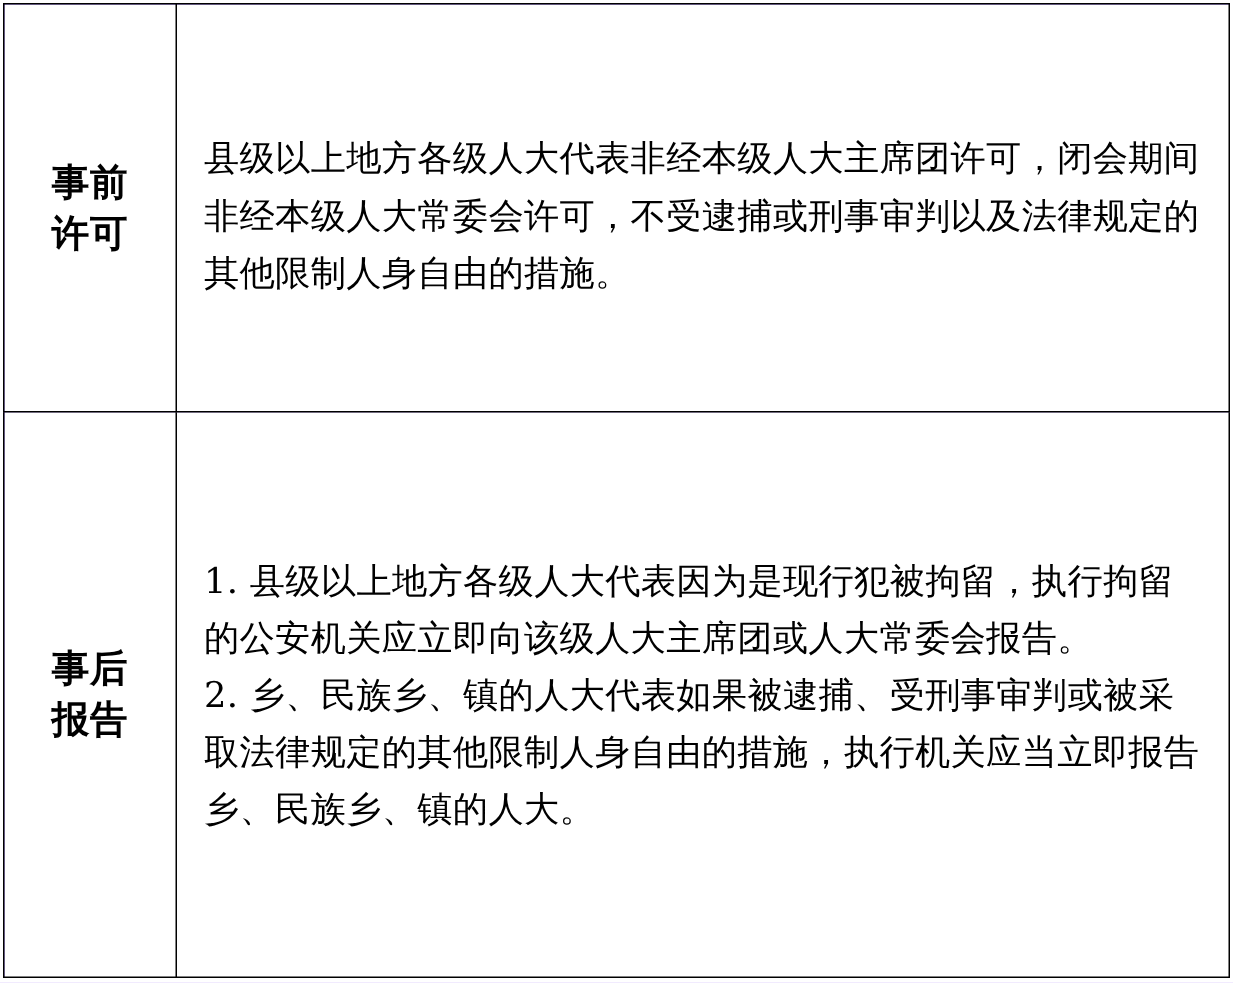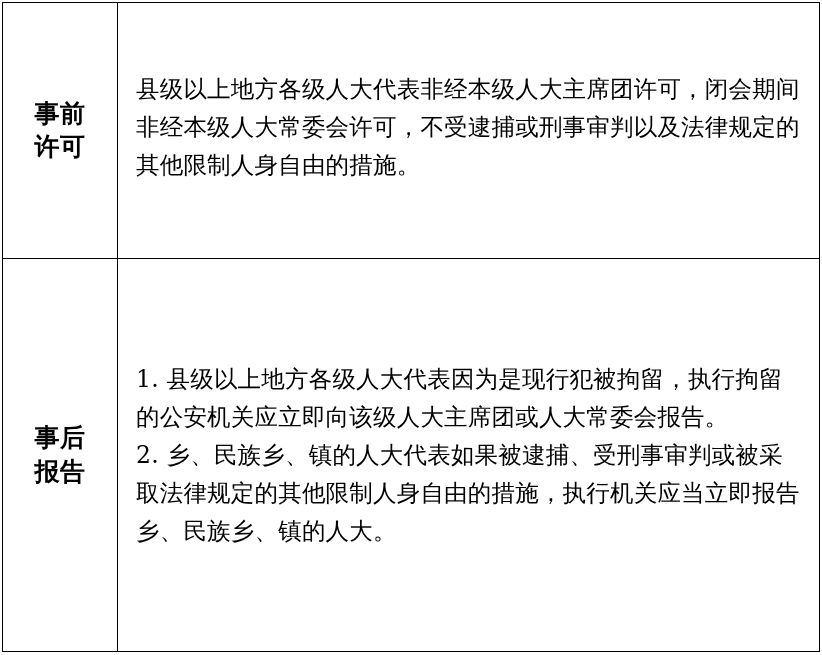--- a/index.html
+++ b/index.html
@@ -58,21 +58,21 @@
     font-size: 23.5px;
     line-height: 1.62;
     color: #000000;
     text-align: left;
   }
   .body-text p {
     margin: 0;
     text-indent: 0;
     letter-spacing: 0.2px;
   }
-  .row-before td.body-cell { padding-top: 12px; padding-bottom: 18px; }
+  .row-before td.body-cell { padding-top: 28px; padding-bottom: 18px; }
   .row-after td.body-cell { padding-top: 16px; padding-bottom: 16px; }
 </style>
 </head>
 <body>
 
 <div class="page">
   <table class="doc-table">
     <tbody>
       <tr class="row-before">
         <td class="label-cell">

